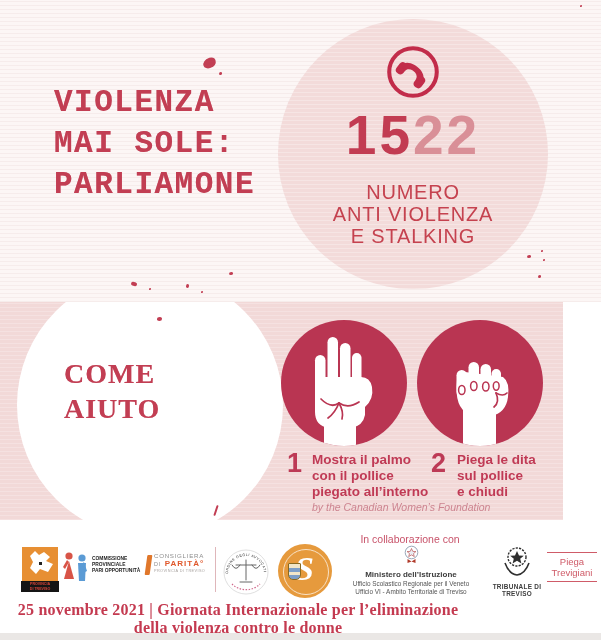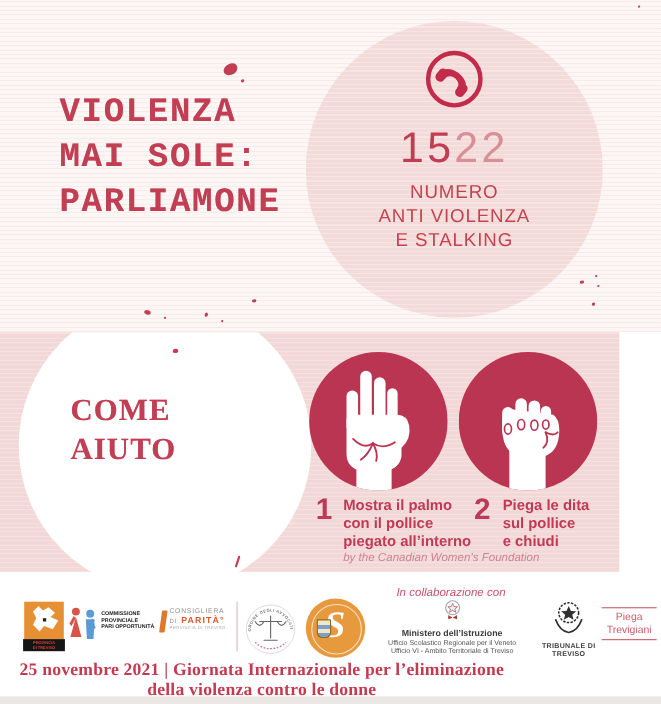--- a/index.html
+++ b/index.html
@@ -8,37 +8,37 @@
   
   .top-bg{position:absolute;left:0;top:0;width:601px;height:302px;background:#fcf6f5;
     background-image:repeating-linear-gradient(0deg,rgba(214,182,182,.16) 0,rgba(214,182,182,.16) 1px,transparent 1px,transparent 4px);}
   .main-title{position:absolute;left:54px;top:82px;font-family:Liberation Mono, monospace;
     font-weight:bold;font-size:31px;line-height:41px;letter-spacing:1.5px;color:#c23e53;
     text-shadow:0 0 .6px rgba(194,62,83,.55);}
   .hotline-circle{position:absolute;left:278px;top:19px;width:270px;height:270px;border-radius:50%;
     background:#f3dbda;text-align:center;
     background-image:repeating-linear-gradient(0deg,rgba(255,255,255,.28) 0,rgba(255,255,255,.28) 1px,transparent 1px,transparent 4px);}
   .phone-wrap{margin-top:24px;height:58px;}
-  .hotline-number{margin-top:6px;font-size:39px;line-height:56px;font-weight:400;letter-spacing:3px;color:#c23c52;}
+  .hotline-number{margin-top:6px;font-size:55px;line-height:56px;font-weight:700;letter-spacing:3px;color:#c23c52;}
   .num-light{color:#d98f97;}
-  .hotline-label{margin-top:1px;font-size:17px;line-height:22px;letter-spacing:.8px;color:#c5424f;}
+  .hotline-label{margin-top:18px;font-size:20px;line-height:22px;letter-spacing:.8px;color:#c5424f;}
   
   .band{position:absolute;left:0;top:302px;width:551px;height:218px;background:#f2d9d8;overflow:hidden;
     background-image:repeating-linear-gradient(0deg,rgba(255,255,255,.22) 0,rgba(255,255,255,.22) 1px,transparent 1px,transparent 4px);padding-left:12px;}
   .white-circle{position:absolute;left:17px;top:-30px;width:266px;height:266px;border-radius:50%;background:#fff;}
   .help-heading{position:absolute;left:64px;top:54px;font-family:"Liberation Serif",serif;font-weight:bold;
     font-size:28px;line-height:35px;letter-spacing:1px;color:#c23e53;text-shadow:0 0 .6px rgba(194,62,83,.55);}
   .gesture-circle{position:absolute;width:126px;height:126px;}
   .gc1{left:281px;top:18px;} .gc2{left:417px;top:18px;}
   .step-num{position:absolute;font-size:27px;font-weight:bold;color:#bd3a56;line-height:26px;}
   .step-text{position:absolute;font-size:13.5px;line-height:16px;font-weight:bold;color:#c03a55;white-space:pre-line;}
   .credit{position:absolute;left:312px;top:199px;font-style:italic;font-size:10.5px;color:#cd8490;}
   
   .footer{position:absolute;left:0;top:520px;width:601px;height:120px;background:#fff;}
-  .collab{position:absolute;left:335px;top:13px;width:150px;text-align:center;font-style:italic;
+  .collab{position:absolute;left:335px;top:13px;width:150px;text-align:center;
     font-size:10.5px;color:#c8536a;}
   .logo{position:absolute;}
   .prov{left:21px;top:27px;width:38px;}
   .prov-square{width:36px;height:34px;background:#e78f33;margin-left:1px;}
   .prov-band{width:38px;height:11px;background:#151515;color:#d8453a;font-size:3.6px;line-height:5px;
     text-align:center;font-weight:bold;padding-top:1px;box-sizing:border-box;}
   .comm{left:62px;top:31px;}
   .comm-text{position:absolute;left:30px;top:5px;width:58px;font-size:4.9px;line-height:6px;font-weight:bold;color:#1c1c1c;}
   .cons{left:146px;top:32px;width:64px;}
   .cons-mark{position:absolute;left:0;top:3px;width:5px;height:20px;background:#e0772b;transform:skewX(-8deg);border-radius:1px;}

